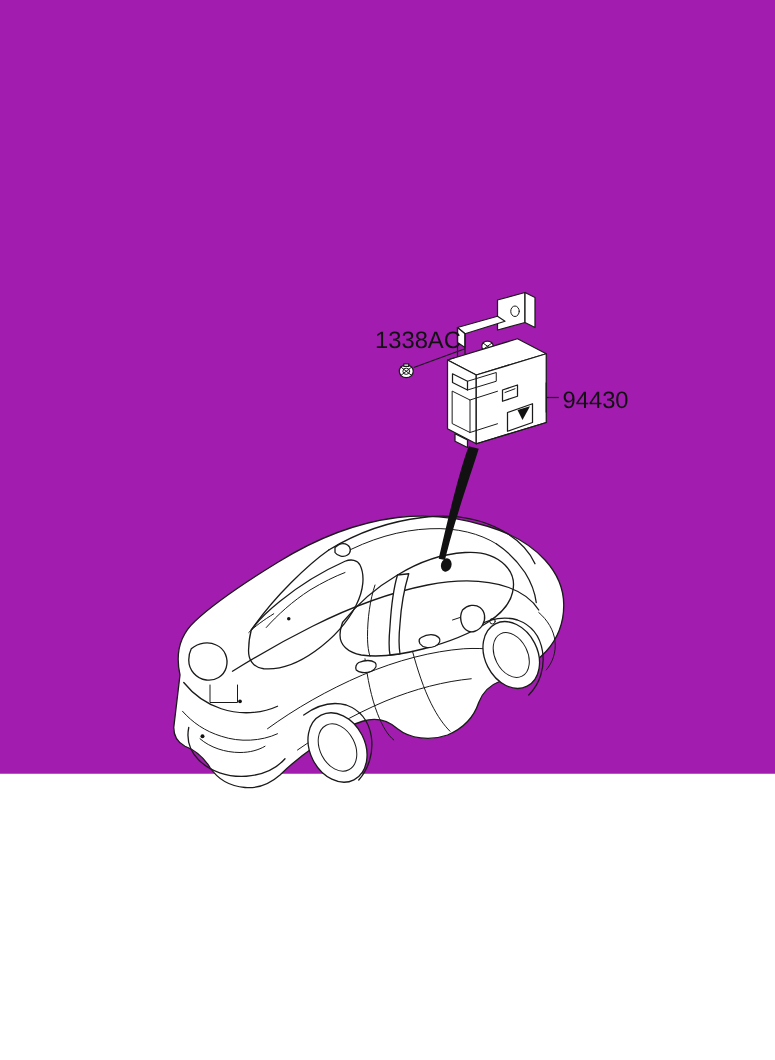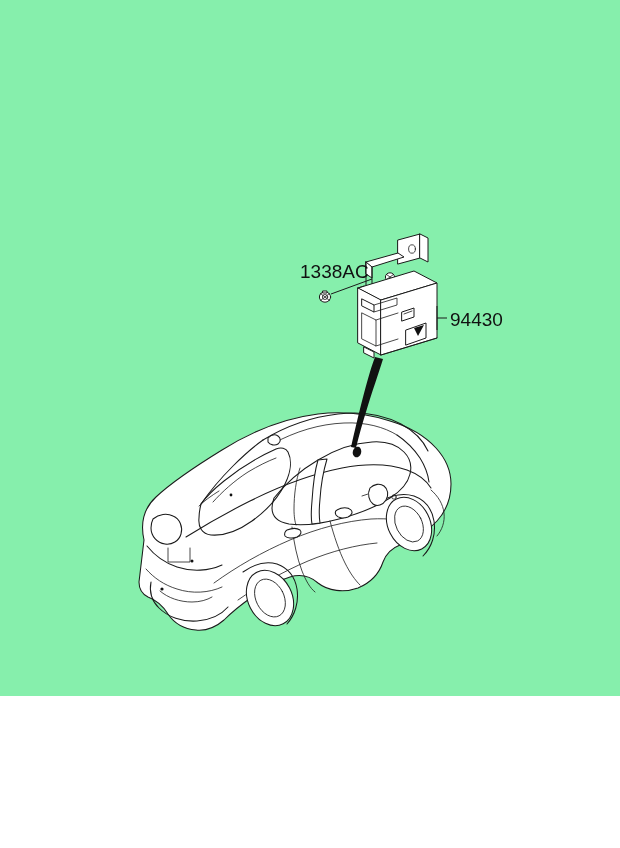--- a/index.html
+++ b/index.html
@@ -9,22 +9,22 @@
   }
   body {
     width: 620px;
     height: 848px;
     font-family: "Liberation Sans", sans-serif;
     overflow: hidden;
   }
   #diagram-root {
     position: relative;
     width: 620px;
-    height: 696px;
-    background: #86efac;
+    height: 619px;
+    background: #a21caf;
   }
   svg.layer {
     position: absolute;
     inset: 0;
     width: 620px;
     height: 848px;
     display: block;
   }
   .ln {
     fill: none;

